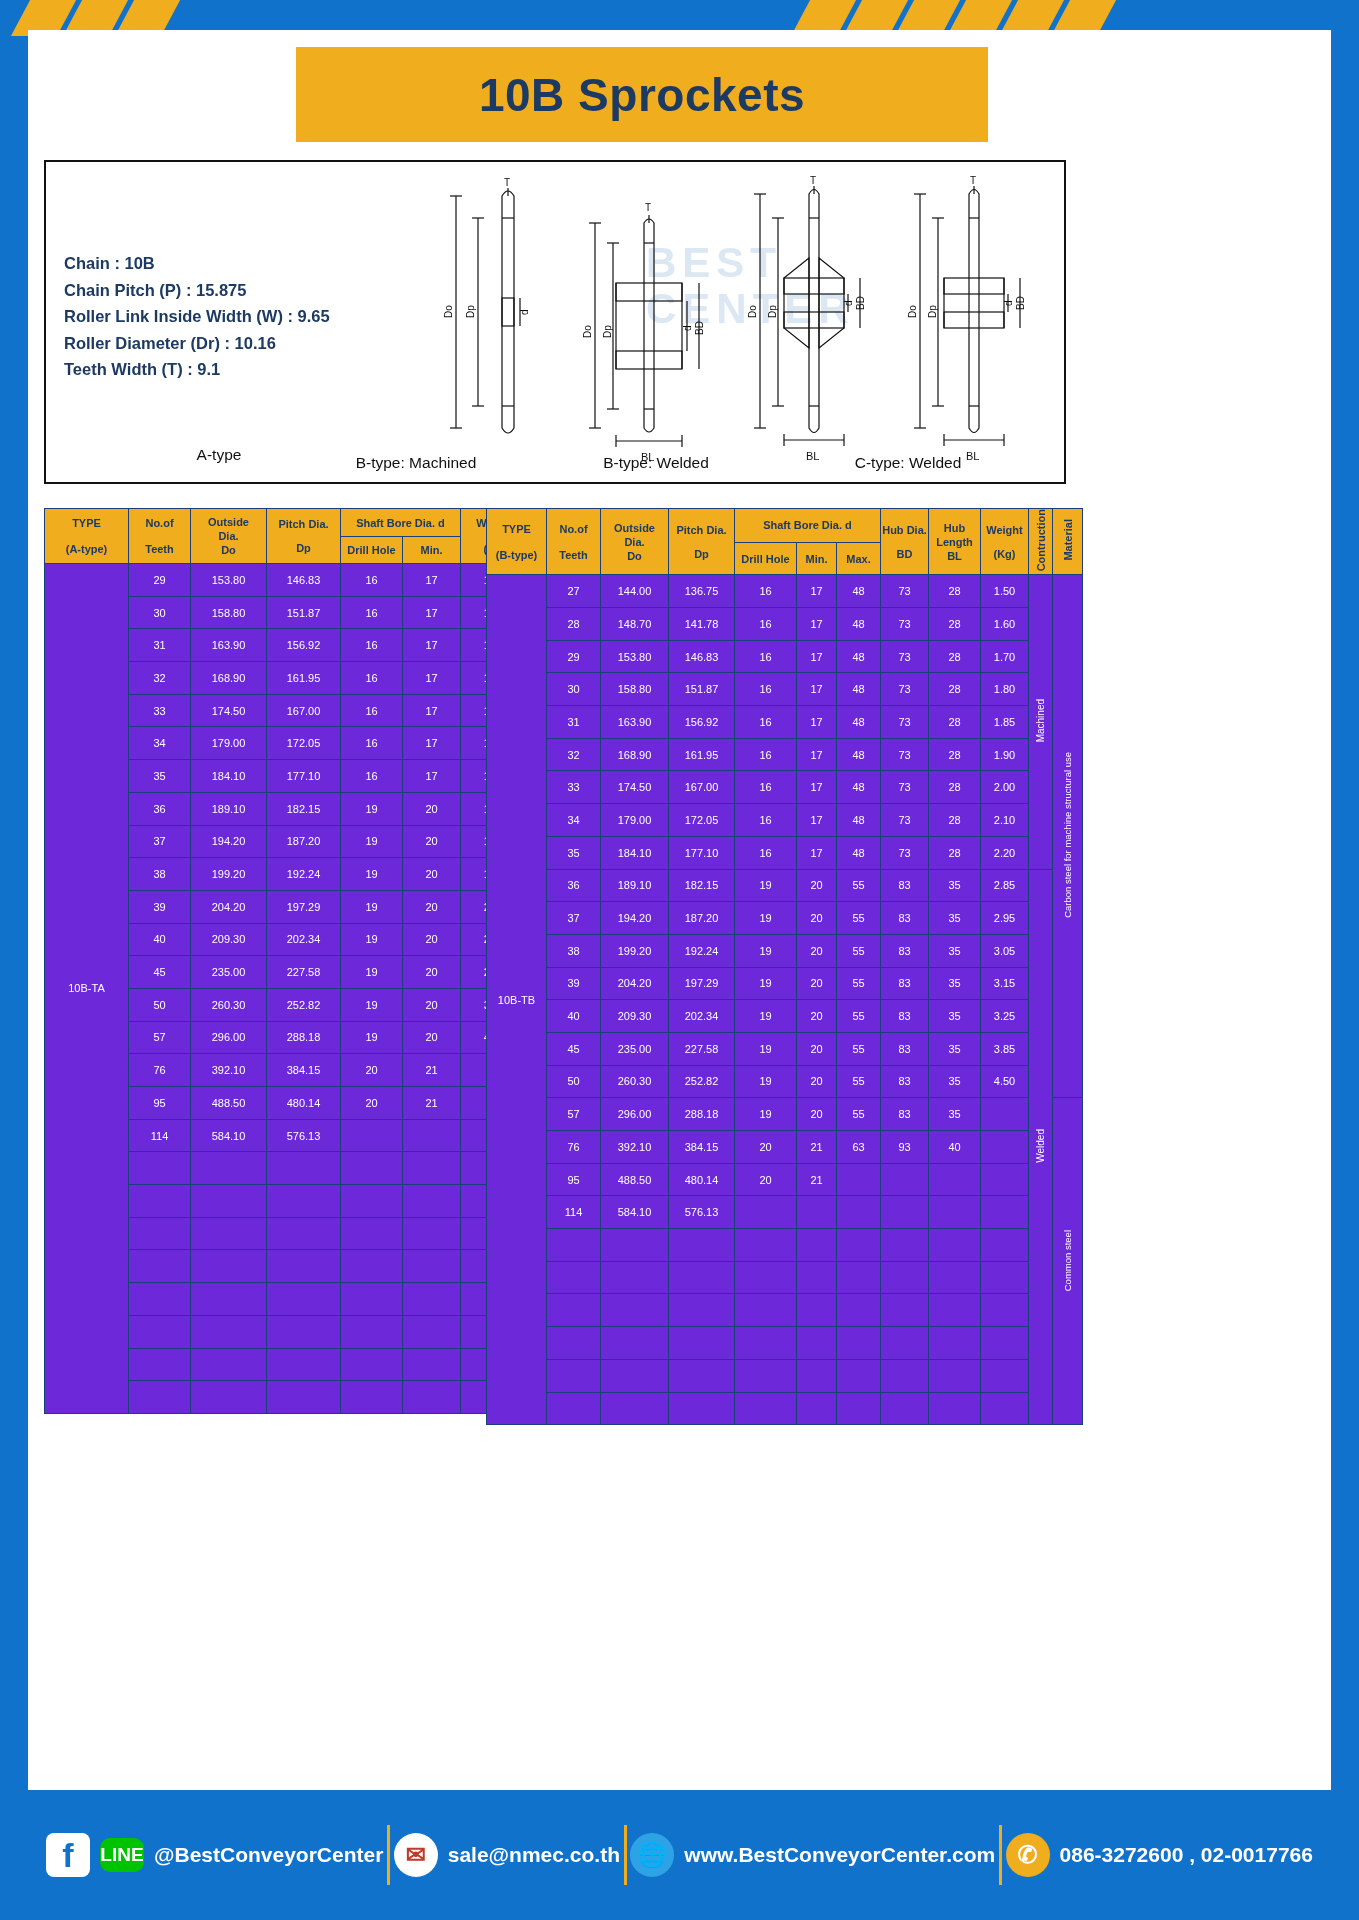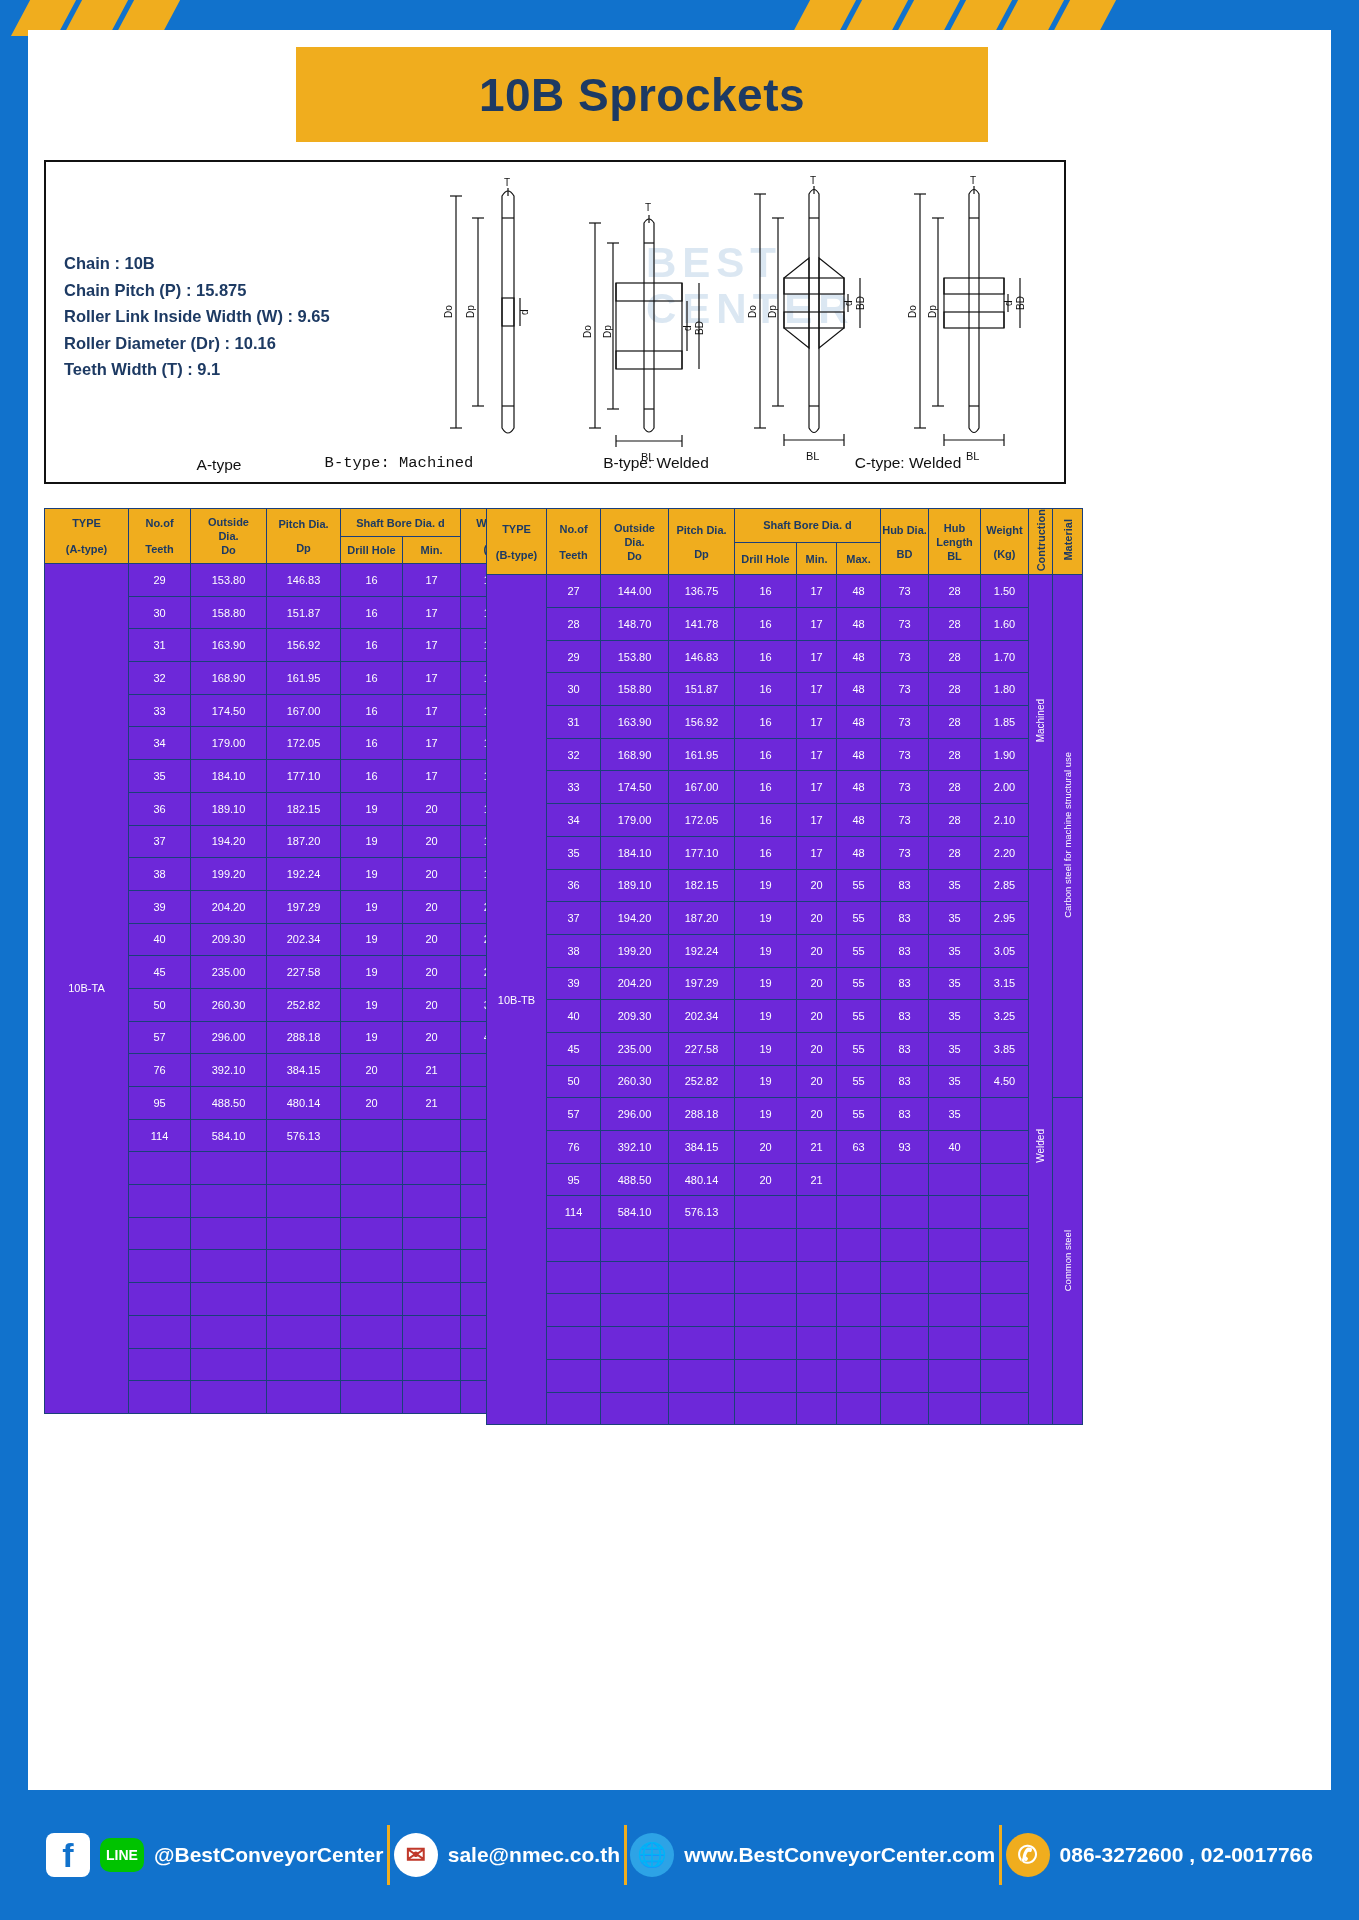--- a/index.html
+++ b/index.html
@@ -86,21 +86,21 @@
     padding:0 18px;
   }
   .fitem { display:flex; align-items:center; gap:10px; color:#fff;
            font-size:21px; font-weight:bold; }
   .fsep { width:3px; height:60px; background:#f0ad1e; }
   .circ { width:44px; height:44px; border-radius:50%; display:flex;
           align-items:center; justify-content:center; font-size:24px; }
   .fb { background:#fff; color:#1172cc; border-radius:8px; width:44px;height:44px;
         display:flex;align-items:center;justify-content:center;font-size:34px;font-weight:bold;}
   .line { background:#00c300; color:#fff; border-radius:10px; width:44px;height:34px;
-          display:flex;align-items:center;justify-content:center;font-size:14px;font-weight:bold;}
+          display:flex;align-items:center;justify-content:center;font-size:19px;font-weight:bold;}
   .mail { background:#fff; color:#c0392b; }
   .web  { background:#2da3e6; color:#fff; }
   .tel  { background:#f0ad1e; color:#fff; }
   svg { display:block; }
 </style>
 </head>
 <body>
 
 <div class="chev-band">
   <div class="chev" style="left:20px"></div>
@@ -238,22 +238,22 @@
           <line x1="104" y1="100" x2="104" y2="150"></line>
           <line x1="28" y1="262" x2="88" y2="262"></line>
           <line x1="28" y1="256" x2="28" y2="268"></line>
           <line x1="88" y1="256" x2="88" y2="268"></line>
           <text x="50" y="282" font-size="11" fill="#111" stroke="none">BL</text>
         </g>
       </g>
     </svg>
   </div>
 
-  <div class="caption" style="left:78px; top:294px; width:190px; text-align:center;">A-type</div>
-  <div class="caption" style="left:238px; top:292px; width:230px; text-align:center;font-family:Liberation Mono, monospace;">B-type: Machined</div>
+  <div class="caption" style="left:78px; top:284px; width:190px; text-align:center;">A-type</div>
+  <div class="caption" style="left:255px; top:292px; width:230px; text-align:center;">B-type: Machined</div>
   <div class="caption" style="left:495px; top:292px; width:230px; text-align:center;">B-type: Welded</div>
   <div class="caption" style="left:742px; top:292px; width:240px; text-align:center;">C-type: Welded</div>
 </div>
 
 <div class="tablewrap tA">
   <table class="spec">
     <thead>
       <tr>
         <th rowspan="2" style="width:84px;height:55px">
           <div>TYPE</div>

